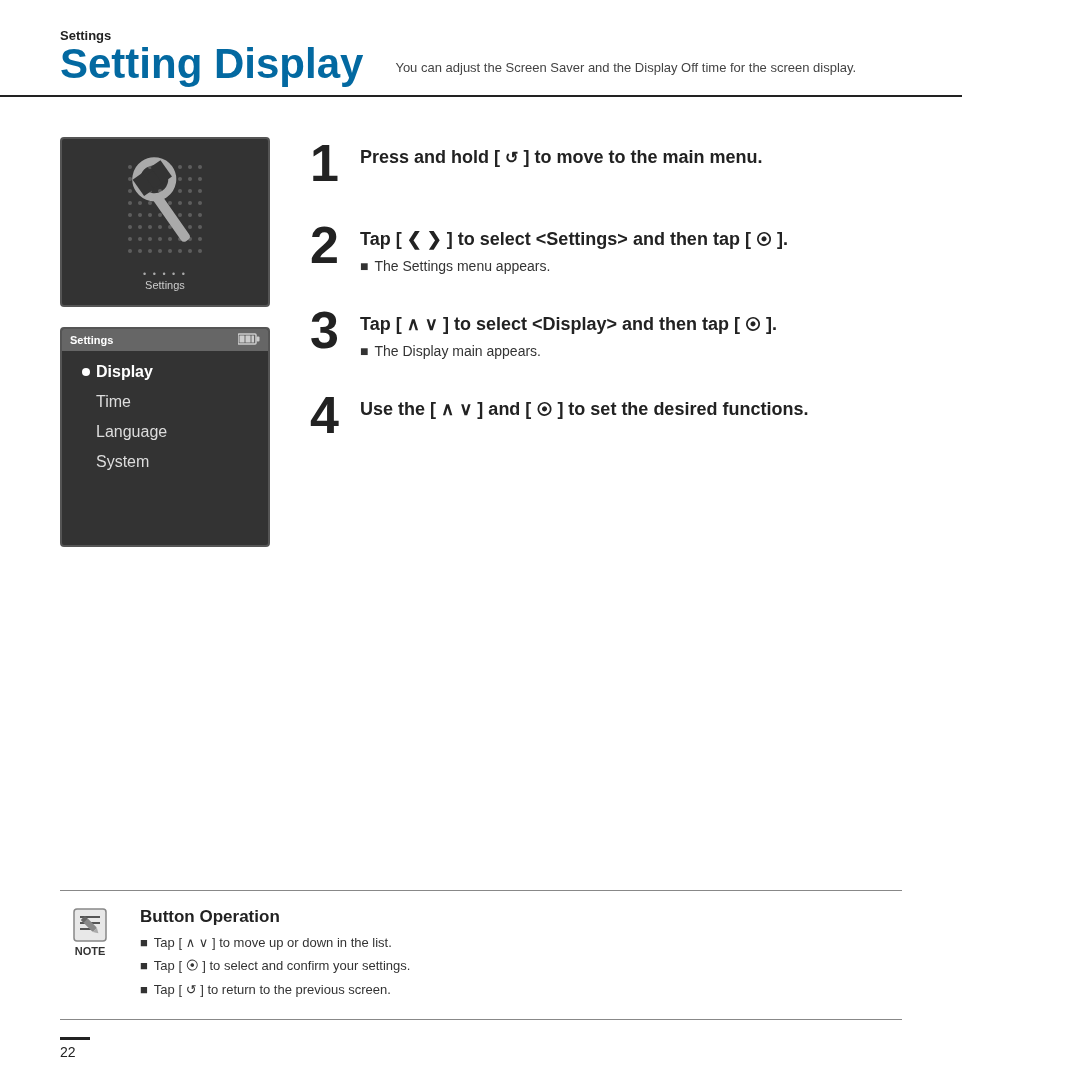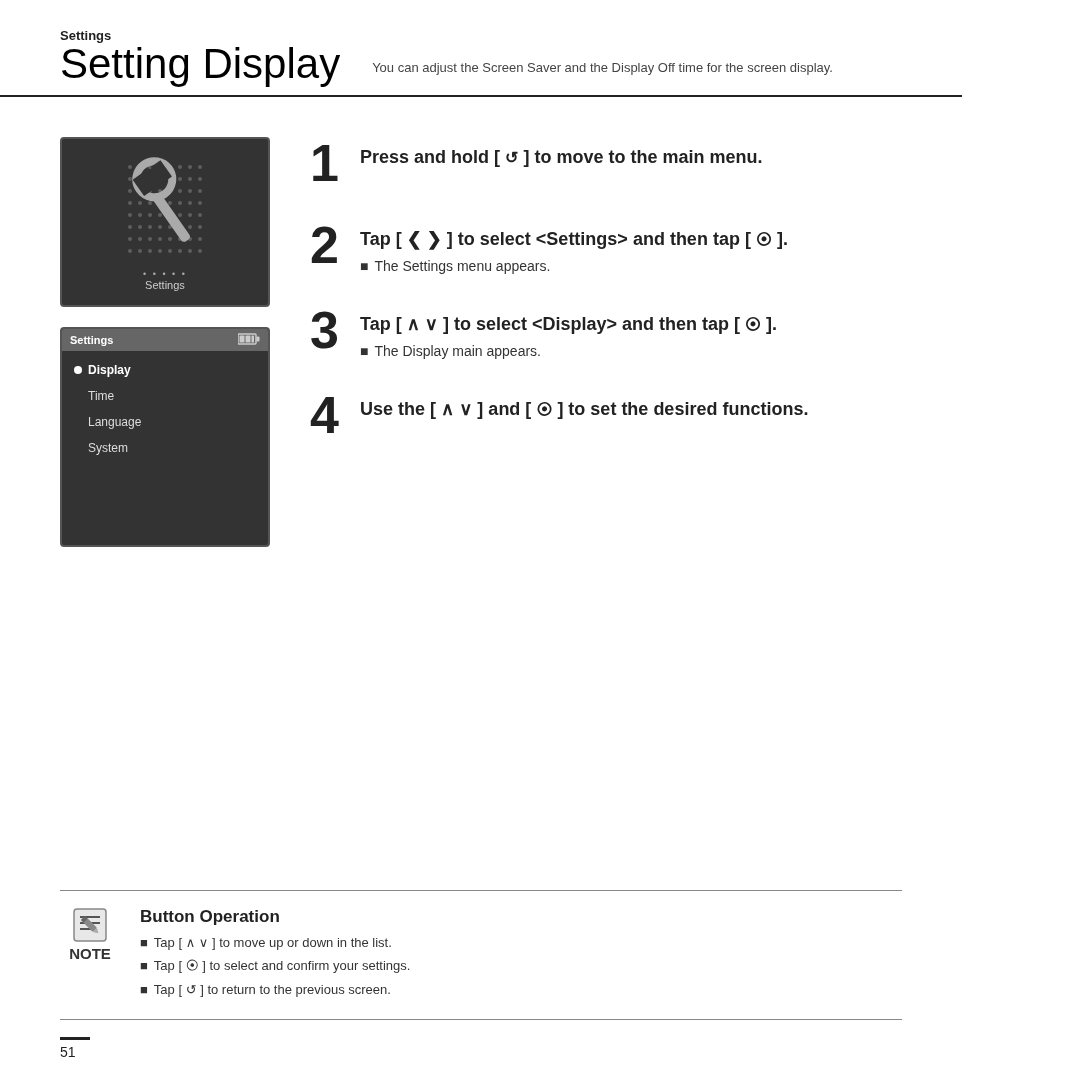--- a/index.html
+++ b/index.html
@@ -32,22 +32,22 @@
       display: flex;
       flex-direction: column;
     }
     .header-settings-label {
       font-size: 13px;
       font-weight: bold;
       color: #222;
     }
     .header-title {
       font-size: 42px;
-      font-weight: normal;
-      color: #000000;
+      font-weight: bold;
+      color: #0369a1;
       line-height: 1;
     }
     .header-description {
       font-size: 13px;
       color: #444;
       margin-left: 32px;
       padding-bottom: 8px;
       max-width: 520px;
       line-height: 1.4;
     }
@@ -123,22 +123,22 @@
 
     .menu-battery {
       font-size: 10px;
     }
 
     .menu-items {
       padding: 6px 0;
     }
 
     .menu-item {
-      padding: 6px 12px;
-      font-size: 12px;
+      padding: 6px 20px;
+      font-size: 16px;
       color: #ddd;
       display: flex;
       align-items: center;
       gap: 6px;
     }
 
     .menu-item.active {
       color: #fff;
       font-weight: bold;
     }
@@ -220,21 +220,21 @@
       gap: 2px;
       min-width: 60px;
     }
 
     .note-pencil-icon {
       width: 36px;
       height: 36px;
     }
 
     .note-label {
-      font-size: 15px;
+      font-size: 11px;
       font-weight: bold;
       color: #333;
       text-align: center;
     }
 
     .note-content {
       flex: 1;
     }
 
     .note-title {
@@ -491,16 +491,16 @@
       </div>
       <div class="note-item">
         <span class="note-bullet">■</span>
         <span>Tap [&nbsp;↺&nbsp;] to return to the previous screen.</span>
       </div>
     </div>
   </div>
 
   <div class="page-number">
     <div class="page-number-line"></div>
-    <span>51</span>
+    <span>22</span>
   </div>
 
 </div>
 
 </body></html>

